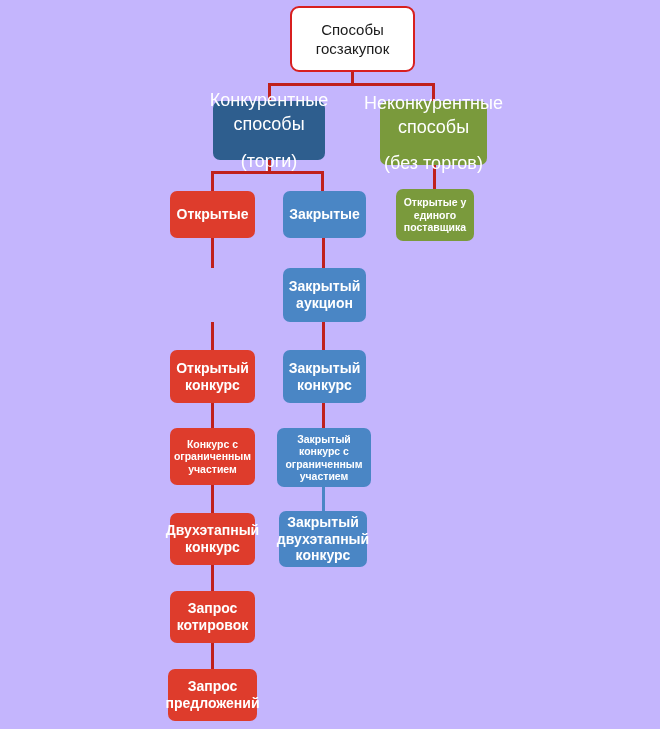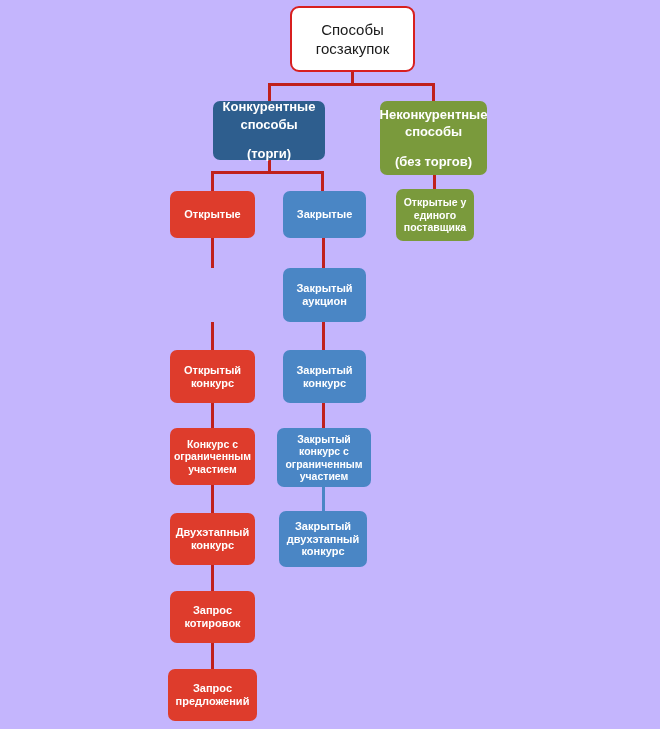--- a/index.html
+++ b/index.html
@@ -38,41 +38,41 @@
   }
   .node.root {
     background: #ffffff;
     color: #1a1a1a;
     border: 2.5px solid #d81f1f;
     border-radius: 9px;
     font-size: 15px;
     line-height: 1.30;
   }
   .node.lvl2 {
-    font-size: 13px;
-    font-weight: bold;
+    font-size: 18px;
+    font-weight: normal;
     line-height: 1.35;
   }
   .node.lvl2 .line.spaced {
     margin-top: 12px;
   }
   .node.red {
     background: #de3c2c;
   }
   .node.blue {
     background: #4a86c5;
   }
   .node.darkblue {
     background: #2e5e8e;
   }
   .node.green {
     background: #7a9a3c;
   }
   .node.small {
-    font-size: 11px;
+    font-size: 14px;
     font-weight: bold;
   }
   .node.tiny {
     font-size: 10.5px;
     font-weight: bold;
   }
   
   .conn {
     position: absolute;
     z-index: 1;
@@ -126,21 +126,21 @@
     <span class="line">Способы</span>
     <span class="line">госзакупок</span>
   </div>
 
   <div class="node lvl2 darkblue" style="left:213px; top:101px; width:112px; height:59px;">
     <span class="line">Конкурентные</span>
     <span class="line">способы</span>
     <span class="line spaced">(торги)</span>
   </div>
 
-  <div class="node lvl2 green" style="left:380px; top:101px; width:107px; height:74px;">
+  <div class="node lvl2 green" style="left:380px; top:101px; width:107px; height:64px;">
     <span class="line">Неконкурентные</span>
     <span class="line">способы</span>
     <span class="line spaced">(без торгов)</span>
   </div>
 
   <div class="node small red" style="left:170px; top:191px; width:85px; height:47px;">
     <span class="line">Открытые</span>
   </div>
 
   <div class="node small blue" style="left:283px; top:191px; width:83px; height:47px;align-items:center;">

